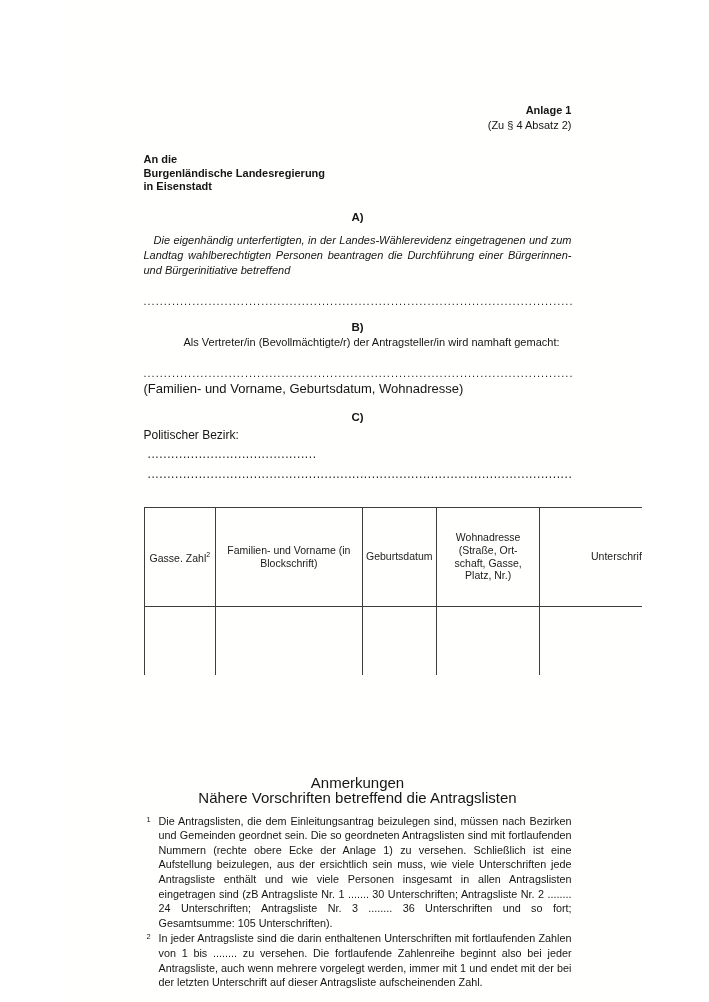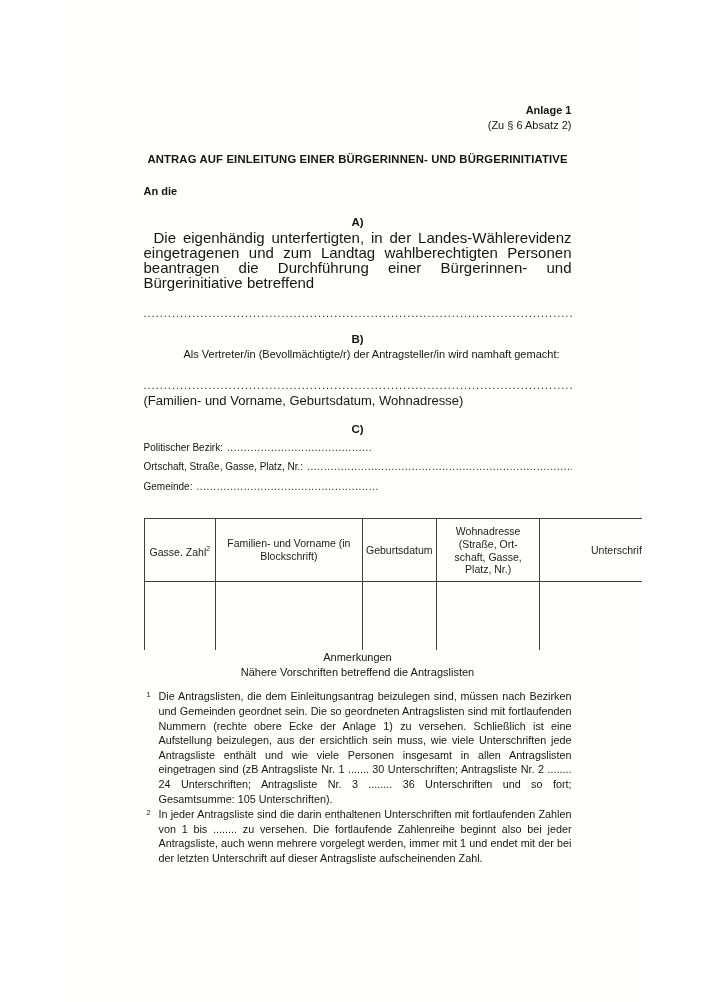--- a/index.html
+++ b/index.html
@@ -23,46 +23,48 @@
     font-size: 11.3px;
     font-weight: bold;
     letter-spacing: 0.15px;
   }
   .address { margin-top: 20px; font-weight: bold; font-size: 11px; line-height: 13.6px; }
   .sec-head { text-align: center; font-weight: bold; font-size: 11.5px; line-height: 14px; }
   .sh-a { margin-top: 16px; }
   .sh-b { margin-top: 12px; }
   .sh-c { margin-top: 14px; }
   .para {
-    margin-top: 1px;
-    font-size: 15px;
+    margin-top: 9px;
+    font-size: 11px;
     line-height: 15px;
     text-align: justify;
     text-indent: 10px;
+    font-style: italic;
   }
   .plain { margin-top: 1px; font-size: 11px; line-height: 15px; margin-left: 40px; }
   .dotline {
     margin-top: 16px;
     font-size: 11px;
     line-height: 14px;
     letter-spacing: 1px;
     white-space: nowrap;
     overflow: hidden;
     height: 14px;
     color: #222;
   }
   .caption { margin-top: 1px; font-size: 13px; line-height: 15px; }
   .c-lines { margin-top: 2px; }
   .c-line {
     display: flex;
     align-items: flex-start;
-    font-size: 10px;
+    font-size: 12px;
     line-height: 19.6px;
     white-space: nowrap;
     overflow: hidden;
+    flex-direction: column;
   }
   .c-line .lbl { flex: 0 0 auto; }
   .c-line .dots, .fixed-dots {
     letter-spacing: 0.6px;
     color: #222;
     margin-left: 4px;
   }
   .c-line .grow-dots {
     flex: 1 1 auto;
     overflow: hidden;
@@ -78,33 +80,33 @@
     table-layout: fixed;
     font-size: 10.5px;
     color: #1a1a1a;
   }
   table.form-table th {
     border: 1px solid #3d3d3d;
     font-weight: normal;
     text-align: center;
     vertical-align: middle;
     height: 62px;
-    padding: 0 3px;
+    padding: 18px 3px;
     line-height: 13px;
   }
   table.form-table td.body-cell {
     border-left: 1px solid #3d3d3d;
     border-bottom: none;
     border-top: none;
     height: 66px;
   }
   table.form-table td.body-cell:last-child { border-right: 1px solid #3d3d3d; }
   .th-sup { font-size: 7px; vertical-align: super; }
   .th-sub { line-height: 12.5px; }
-  .notes-head { text-align: center; font-size: 11px; line-height: 15px; }
+  .notes-head { margin-top: 100px; text-align: center; font-size: 15px; line-height: 15px; }
   .footnotes { margin-top: 9px; }
   .footnote {
     position: relative;
     padding-left: 15px;
     font-size: 10.8px;
     line-height: 14.6px;
     text-align: justify;
     color: #161616;
   }
   .footnote + .footnote { margin-top: 1px; }
@@ -115,51 +117,47 @@
     font-size: 7.5px;
   }
 </style>
 </head>
 <body>
 
 <div class="page">
 
   <div class="corner">
     <div class="bold">Anlage 1</div>
-    <div>(Zu § 6 Absatz 2)</div>
-  </div>
-
-  <div class="title">ANTRAG AUF EINLEITUNG EINER BÜRGERINNEN- UND BÜRGERINITIATIVE</div>
+    <div>(Zu § 4 Absatz 2)</div>
+  </div>
+
 
   <div class="address">
     <div>An die</div>
+    <div>Burgenländische Landesregierung</div>
+    <div>in Eisenstadt</div>
   </div>
 
   <div class="sec-head sh-a">A)</div>
   <div class="para">Die eigenhändig unterfertigten, in der Landes-Wählerevidenz eingetragenen und zum Landtag wahlberechtigten Personen beantragen die Durchführung einer Bürgerinnen- und Bürgerinitiative betreffend</div>
   <div class="dotline">........................................................................................................................................................................................................................................................................................................</div>
 
   <div class="sec-head sh-b">B)</div>
   <div class="plain">Als Vertreter/in (Bevollmächtigte/r) der Antragsteller/in wird namhaft gemacht:</div>
   <div class="dotline">........................................................................................................................................................................................................................................................................................................</div>
   <div class="caption">(Familien- und Vorname, Geburtsdatum, Wohnadresse)</div>
 
   <div class="sec-head sh-c">C)</div>
   <div class="c-lines">
     <div class="c-line">
       <span class="lbl">Politischer Bezirk:</span>
       <span class="fixed-dots">...........................................</span>
     </div>
     <div class="c-line">
-      <span class="lbl">Ortschaft, Straße, Gasse, Platz, Nr.:</span>
       <span class="grow-dots">........................................................................................................................................................................................................................................................................................................</span>
-    </div>
-    <div class="c-line">
-      <span class="lbl">Gemeinde:</span>
-      <span class="fixed-dots">......................................................</span>
     </div>
   </div>
 
   <table class="form-table">
     <colgroup>
       <col style="width:13%">
       <col style="width:26.5%">
       <col style="width:13.5%">
       <col style="width:18.7%">
       <col style="width:28.3%">

